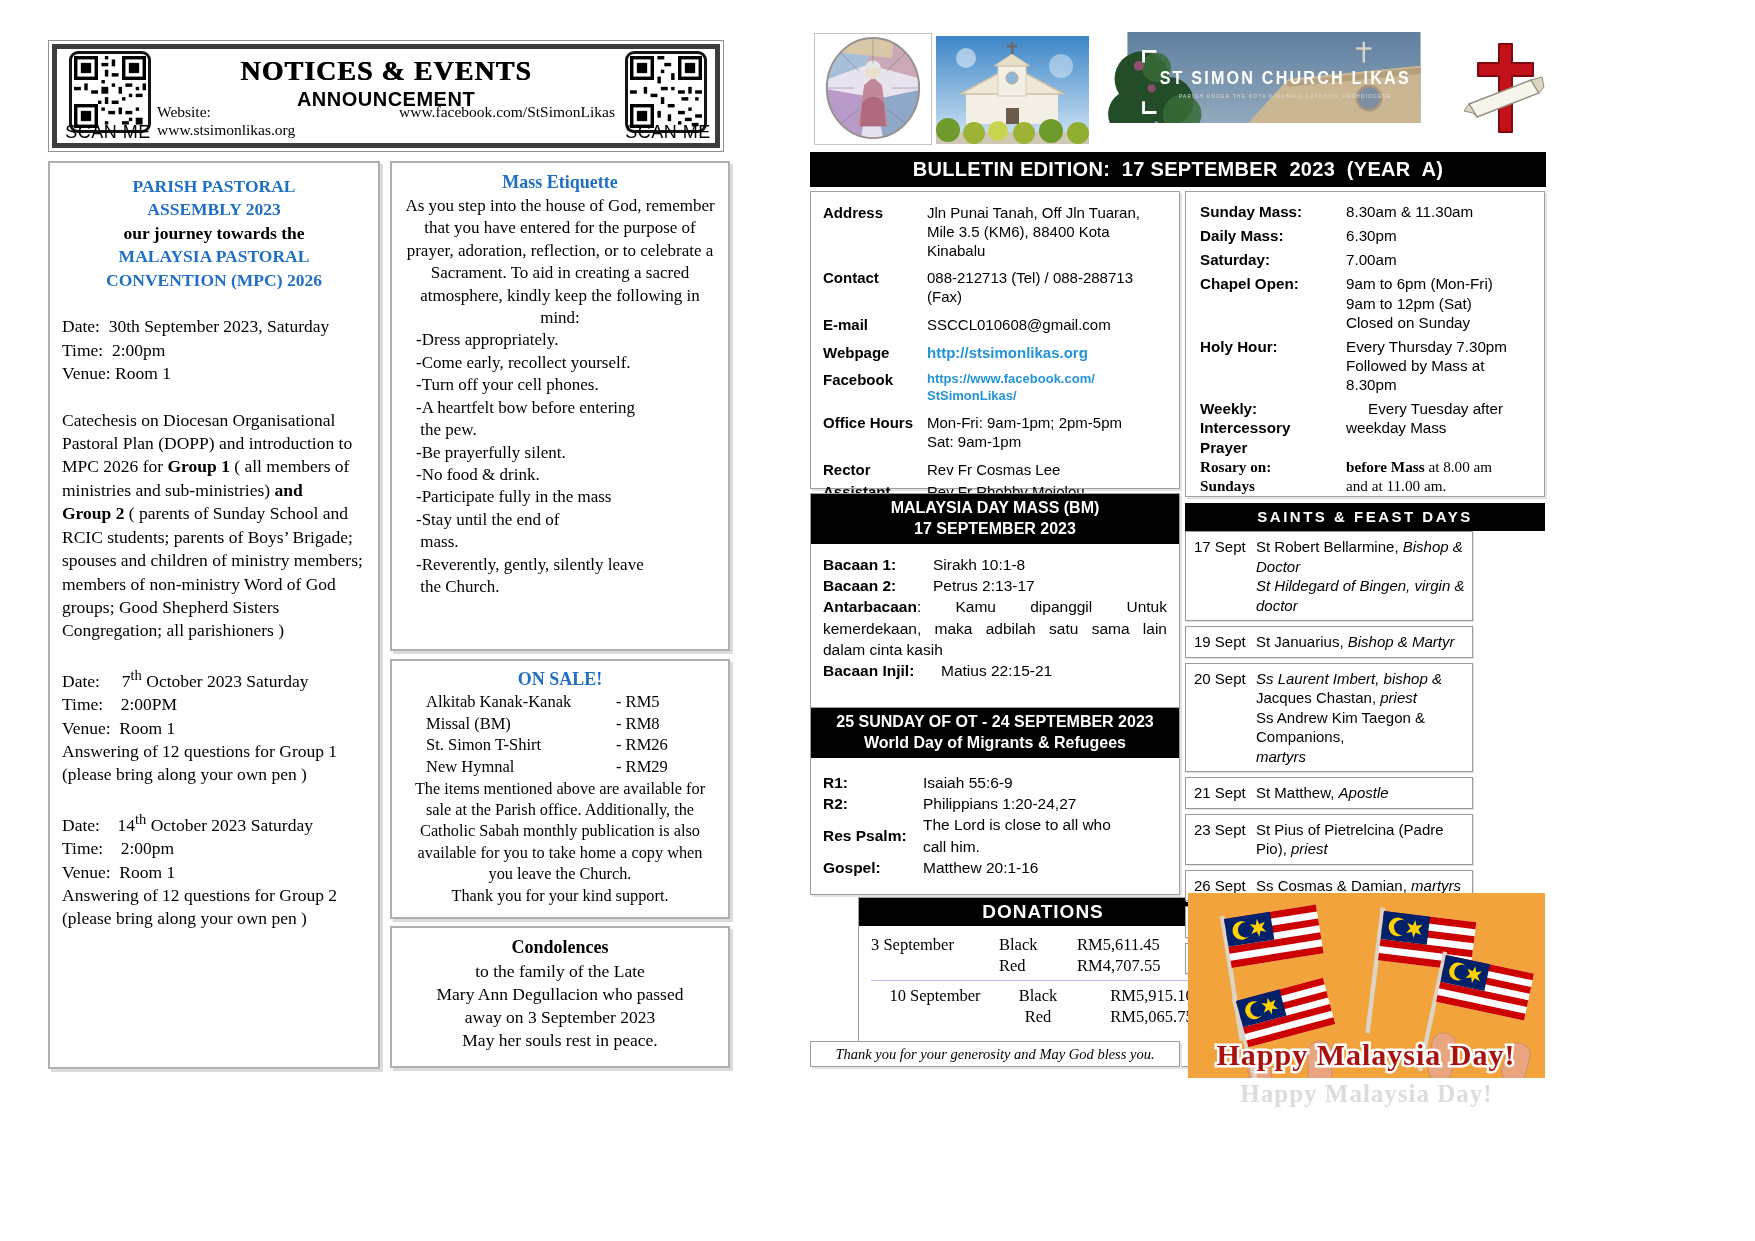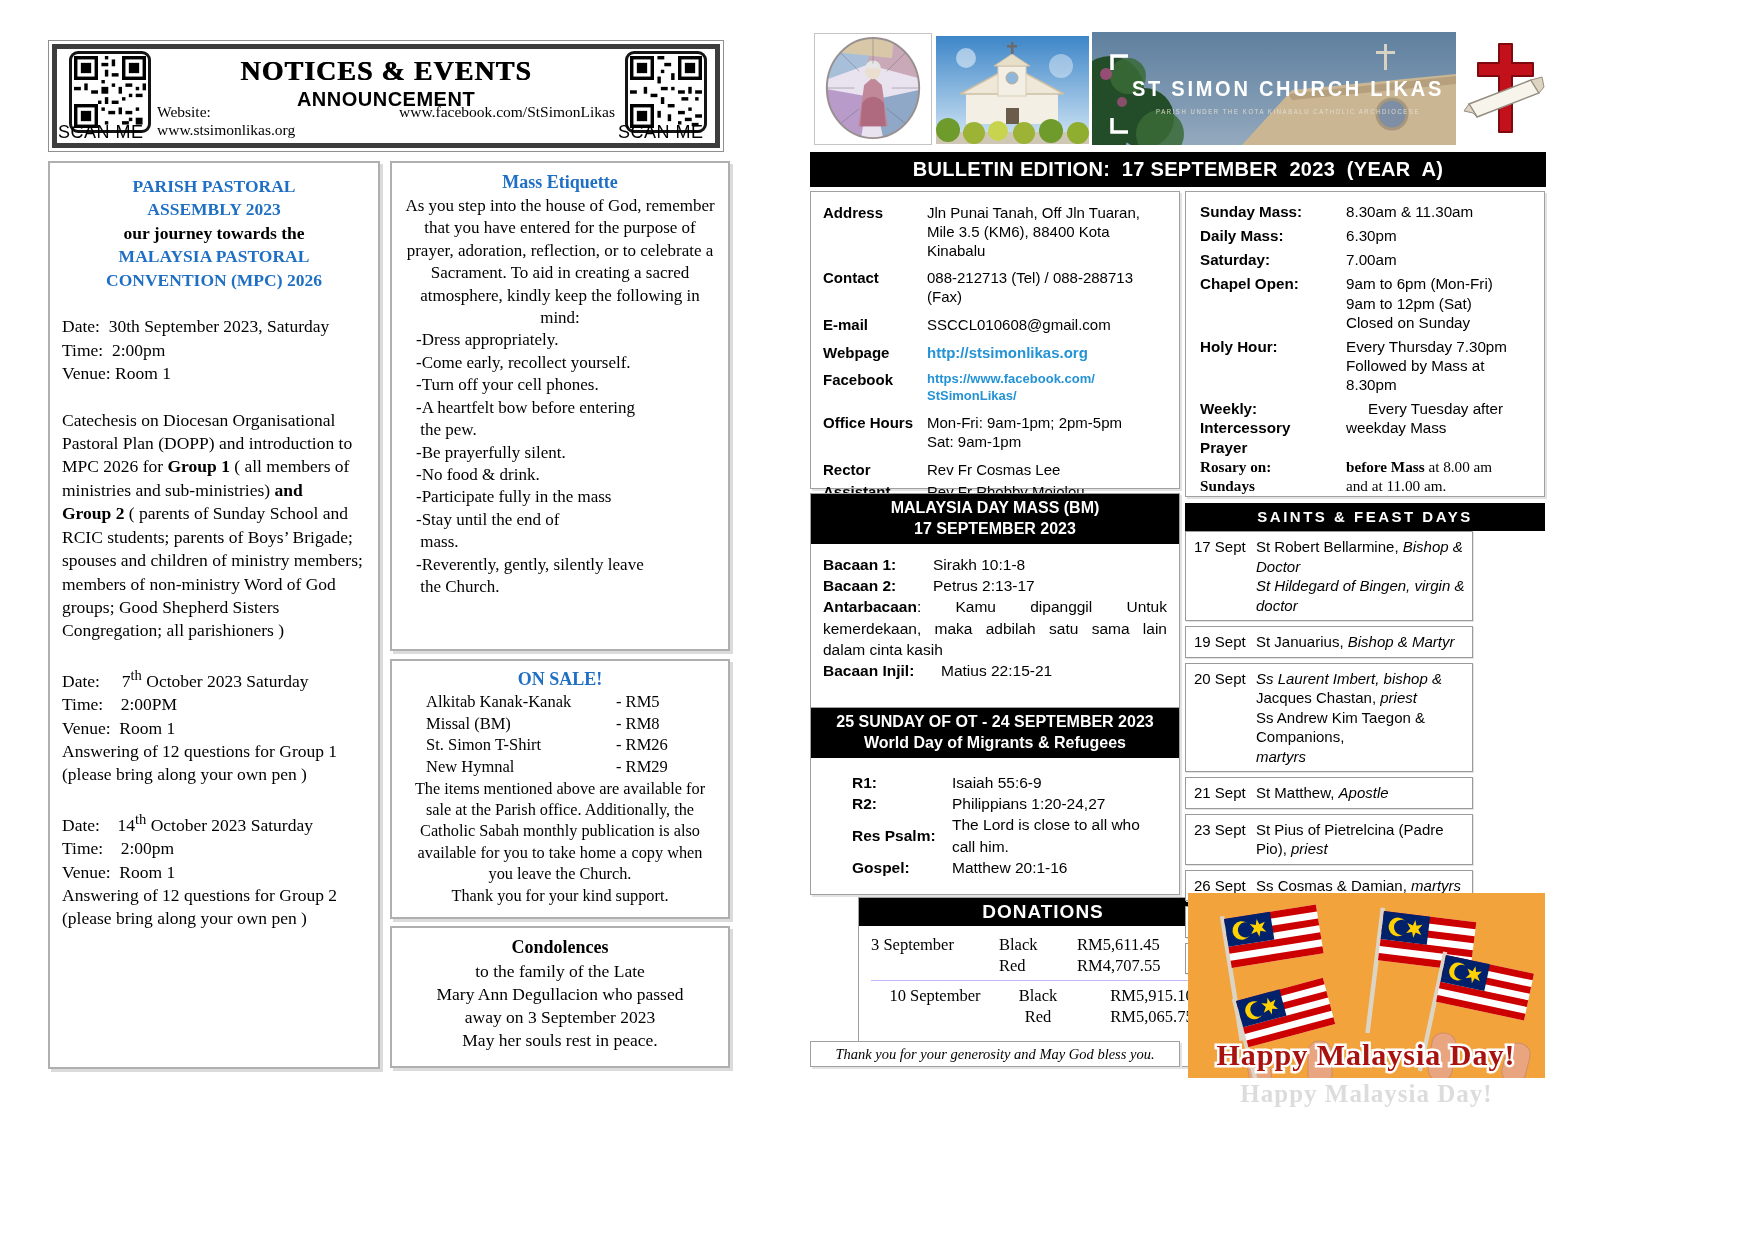--- a/index.html
+++ b/index.html
@@ -6,21 +6,21 @@
   body{width:1755px;height:1241px;position:relative;background:#fff;overflow:hidden;
        font-family:"Liberation Serif",serif;color:#000;}
   .abs{position:absolute;}
   
   #lp-header{left:48px;top:40px;width:676px;height:112px;border:1px solid #8F8F8F;padding:3px;box-sizing:border-box;}
   #lp-header .inner{border:5px solid #3D3D3D;width:100%;height:100%;box-sizing:border-box;position:relative;}
   .qrframe{position:absolute;width:72px;height:72px;border:3px solid #141414;border-radius:9px;padding:2px;background:#fff;}
   .qrframe svg{width:100%;height:100%;display:block;}
   #qr-l{left:12px;top:2px;}
   #qr-r{right:8px;top:2px;}
-  .scanme{position:absolute;width:100px;text-align:left;font-family:"Liberation Sans",sans-serif;
+  .scanme{position:absolute;width:100px;text-align:center;font-family:"Liberation Sans",sans-serif;
           font-size:18px;letter-spacing:.5px;bottom:0;}
   #scan-l{left:1px;}
   #scan-r{right:-3px;}
   #lp-title{position:absolute;left:120px;right:120px;top:6px;text-align:center;}
   #lp-title .t1{font-size:28px;font-weight:bold;letter-spacing:1px;text-shadow:.7px 0 #000;}
   #lp-title .t2{font-family:"Liberation Sans",sans-serif;font-size:20px;font-weight:bold;letter-spacing:.5px;margin-top:1px;}
   #lp-web{position:absolute;left:100px;right:100px;bottom:4px;display:flex;justify-content:center;gap:48px;font-size:15.5px;}
   .box{background:#fff;border:2px solid #AFAFAF;box-shadow:3px 3px 0 #DBDBDB;box-sizing:border-box;}
   #box-assembly{left:48px;top:161px;width:332px;height:908px;padding:12px 12px;font-size:17.5px;line-height:1.34;}
   .bluehead{color:#1F6FC4;font-weight:bold;text-align:center;}
@@ -34,21 +34,21 @@
   #box-sale{left:390px;top:659px;width:340px;height:260px;padding:7px 12px;font-size:16.5px;line-height:1.3;}
   .sale-row{display:flex;padding-left:22px;}
   .sale-row .n{width:190px;}
   #box-sale .note{text-align:center;font-size:16.3px;margin-top:1px;}
   #box-cond{left:390px;top:926px;width:340px;height:142px;padding:8px 12px;font-size:17.5px;line-height:1.32;text-align:center;}
   
   .rimg{position:absolute;overflow:hidden;}
   .rimg svg{display:block;width:100%;height:100%;}
   #img-glass{left:814px;top:33px;width:118px;height:112px;border:1px solid #C4C4C4;background:#fff;box-sizing:border-box;}
   #img-church{left:936px;top:36px;width:153px;height:108px;}
-  #img-banner{left:1092px;top:32px;width:364px;height:113px;}
+  #img-banner{left:1092px;top:32px;width:364px;height:91px;}
   #img-cross{left:1463px;top:38px;width:84px;height:102px;}
   #bulletin-bar{left:810px;top:152px;width:736px;height:35px;background:#000;color:#fff;
      font-family:"Liberation Sans",sans-serif;font-weight:bold;font-size:20px;text-align:center;
      line-height:35px;white-space:pre;letter-spacing:.3px;}
   .rbox{border:1px solid #A0A0A0;box-shadow:2px 2px 0 #E3E3E3;background:#fff;box-sizing:border-box;
         font-family:"Liberation Sans",sans-serif;}
   #info-box{left:810px;top:191px;width:370px;height:298px;padding:12px 8px 0 12px;font-size:15px;line-height:1.25;}
   .irow{display:flex;margin-bottom:9px;}
   .irow .lab{width:104px;font-weight:bold;flex-shrink:0;white-space:pre-line;}
   .irow .val{flex:1;white-space:pre-line;}
@@ -62,21 +62,21 @@
   .bar{background:#000;color:#fff;font-weight:bold;text-align:center;}
   #mdm-box{left:810px;top:493px;width:370px;height:264px;}
   #mdm-box .bar{font-size:16px;padding:4px 0;line-height:1.3;}
   .rbody{padding:10px 12px 6px 12px;font-size:15.5px;line-height:1.38;}
   .mrow{display:flex;align-items:center;}
   .mrow .lab{width:110px;font-weight:bold;flex-shrink:0;}
   .mrow .val{flex:1;white-space:pre-line;}
   .just{text-align:justify;}
   #ot-box{left:810px;top:707px;width:370px;height:188px;}
   #ot-box .bar{font-size:16px;padding:4px 0;line-height:1.3;}
-  #ot-box .mrow .lab{width:100px;margin-left:29px;}
+  #ot-box .mrow .lab{width:100px;}
   #don-box{left:858px;top:897px;width:370px;height:170px;}
   #don-box .bar{font-size:19px;padding:3px 0;letter-spacing:1px;}
   .dtable{font-family:"Liberation Serif",serif;font-size:16.5px;line-height:1.28;padding:4px 0 0 12px;}
   .drow{display:flex;padding:4px 0;}
   .drow + .drow{border-top:1px solid #c4b5fd;text-align:center;}
   .ddate{width:128px;}
   .dkeys{width:78px;}
   .dvals{flex:1;}
   #don-footer{left:810px;top:1041px;width:370px;height:26px;font-family:"Liberation Serif",serif;
      font-style:italic;font-size:14.5px;text-align:center;line-height:24px;}

